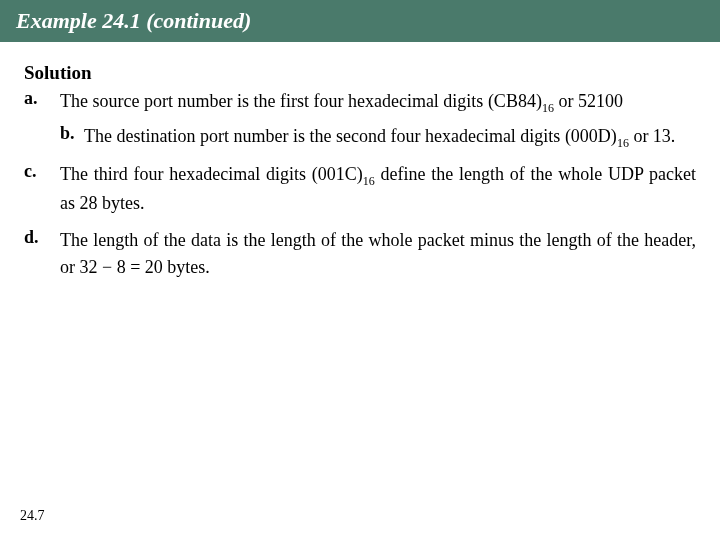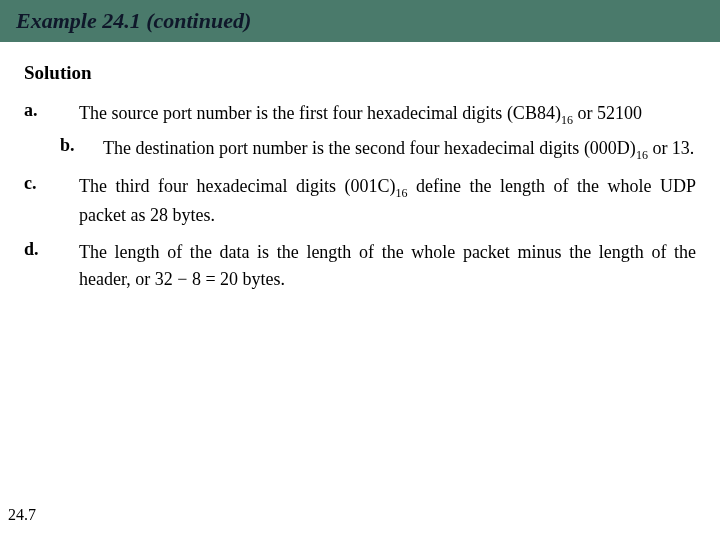--- a/index.html
+++ b/index.html
@@ -17,73 +17,72 @@
       overflow: hidden;
     }
 
     .header-bar {
       background: #4a7a6b;
       padding: 8px 16px;
       margin-bottom: 16px;
     }
 
     .header-title {
-      color: #0f172a;
+      color: #ffffff;
       font-size: 22px;
       font-style: italic;
       font-weight: bold;
     }
 
     .content {
       padding: 4px 24px 16px 24px;
     }
 
     .solution-label {
       font-size: 19px;
       font-weight: bold;
-      margin-bottom: 16px;
+      margin-bottom: 4px;
     }
 
     .list-item {
       display: flex;
       align-items: flex-start;
       margin-bottom: 10px;
     }
 
     .list-label {
       font-weight: bold;
       min-width: 36px;
       flex-shrink: 0;
       font-size: 18px;
     }
 
     .list-text {
       font-size: 18px;
       line-height: 1.5;
       text-align: justify;
-      margin-left: 19px;
     }
 
     .sub-item-b {
       display: flex;
       align-items: flex-start;
     }
 
     .sub-label-b {
       font-weight: bold;
       min-width: 24px;
       flex-shrink: 0;
       font-size: 18px;
     }
 
     .footer-label {
       position: absolute;
       bottom: 16px;
-      left: 8px;
-      font-size: 16px;
+      left: 20px;
+      font-size: 14px;
     }
 
     sup, sub {
       font-size: 12px;
     }
   </style>
 </head>
 <body>
 
 <div class="header-bar">

